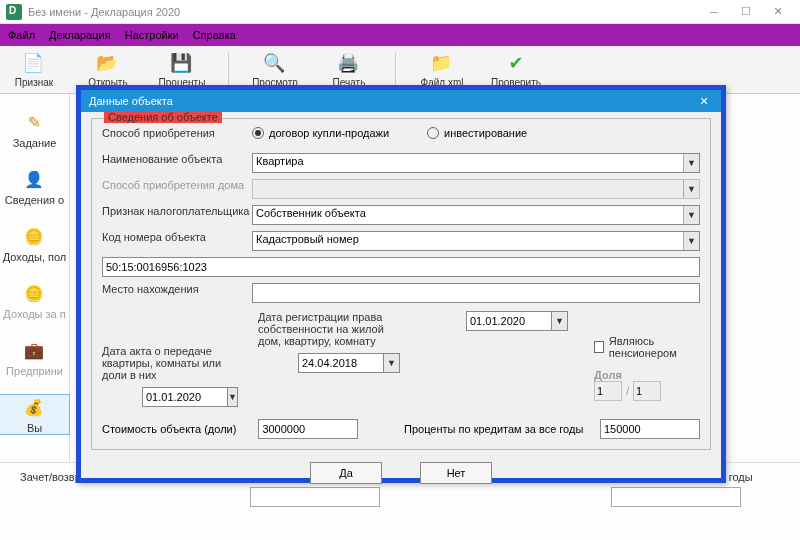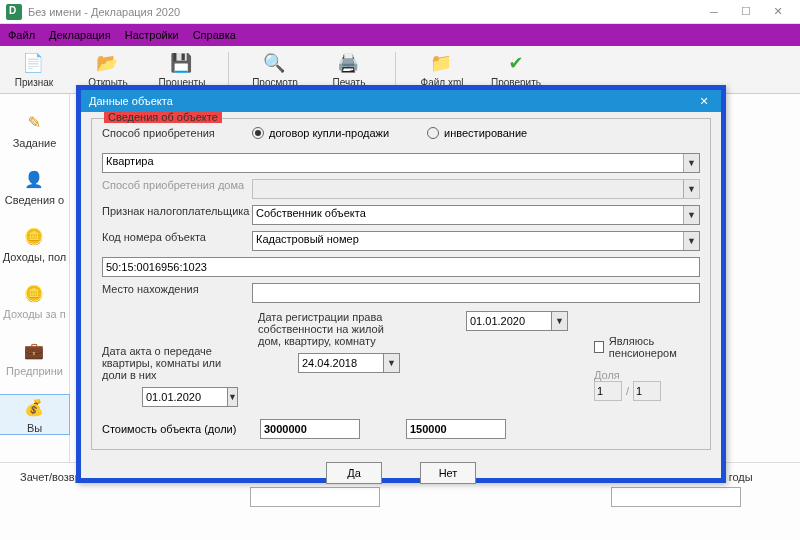--- a/index.html
+++ b/index.html
@@ -54,24 +54,24 @@
   .dcol .cinput { display:flex;padding-left:40px; }
   .dateinp { border:1px solid #888; height:20px; width:86px; padding:1px 3px; background:#fff;}
   .datebtn { width:16px; height:20px; border:1px solid #888; border-left:none; background:#e8e8e8; display:flex; align-items:center; justify-content:center; font-size:9px;}
   .chk-row { display:flex; align-items:center; gap:5px; }
   .chk { width:12px; height:12px; border:1px solid #666; background:#fff;}
   .share { display:flex; align-items:center; gap:4px; color:#9a9a9a;}
   .share .sinp { width:28px; height:20px; border:1px solid #c0c0c0; background:#eee;}
 
   .cost-row { display:flex; align-items:center; gap:8px; margin-top:12px;}
   .cost-row .clbl { width:150px;}
-  .numinp { border:1px solid #888; height:20px; width:100px; padding:1px 3px; background:#fff;font-weight:bold;}
+  .numinp { border:1px solid #888; height:20px; width:100px; padding:1px 3px; background:#fff;}
 
   .dlg-btns { display:flex; gap:38px; justify-content:center; margin-top:12px;}
-  .btn { width:56px; height:22px; border:1px solid #888; background:#f6f6f6; display:flex; align-items:center; justify-content:center;}
+  .btn { width:72px; height:22px; border:1px solid #888; background:#f6f6f6; display:flex; align-items:center; justify-content:center;}
 
 </style>
 </head>
 <body>
 
 <div class="titlebar">
   <div class="title-icon"></div>
   <span>Без имени - Декларация 2020</span>
   <div class="winbtns">
     <div class="winbtn">─</div>
@@ -181,20 +181,21 @@
               <span>договор купли-продажи</span>
             </div>
           <div class="radio-opt">
               <span class="radio"></span>
               <span>инвестирование</span>
             </div>
         </div>
       </div>
 
       <div class="row">
+        <div class="lbl">Наименование объекта</div>
         <div class="field">
             <div class="combo"><span>Квартира</span><span class="arrow">▼</span></div>
           </div>
       </div>
 
       <div class="row">
         <div class="lbl disabled">Способ приобретения дома</div>
         <div class="field">
             <div class="combo disabled"><span></span><span class="arrow">▼</span></div>
           </div>
@@ -247,33 +248,34 @@
               <input class="dateinp" value="01.01.2020" style="">
               <div class="datebtn">▼</div>
             </div>
         </div>
         <div class="dcol" style="width:130px;margin-top:24px;">
           <div class="chk-row">
               <span class="chk"></span>
               <span>Являюсь пенсионером</span>
             </div>
           <div style="height:10px;"></div>
-          <div class="clabel" style="min-height:auto; color:#9a9a9a;">Доля</div>
+          <div class="clabel" style="min-height:auto; color:#9a9a9a;font-weight:bold;">Доля</div>
           <div class="share">
             <input class="sinp" value="1" style="">
             <span>/</span>
             <input class="sinp" value="1" style="">
           </div>
         </div>
       </div>
 
       <div class="cost-row">
         <div class="clbl">Стоимость объекта (доли)</div>
         <input class="numinp" value="3000000" style="">
         <div style="width:30px;"></div>
+        <div style="width:190px;">Проценты по кредитам за все годы</div>
         <input class="numinp" value="150000" style="">
       </div>
     </div>
 
     <div class="dlg-btns">
       <div class="btn">
           <span>Да</span>
         </div>
       <div class="btn">
           <span>Нет</span>

